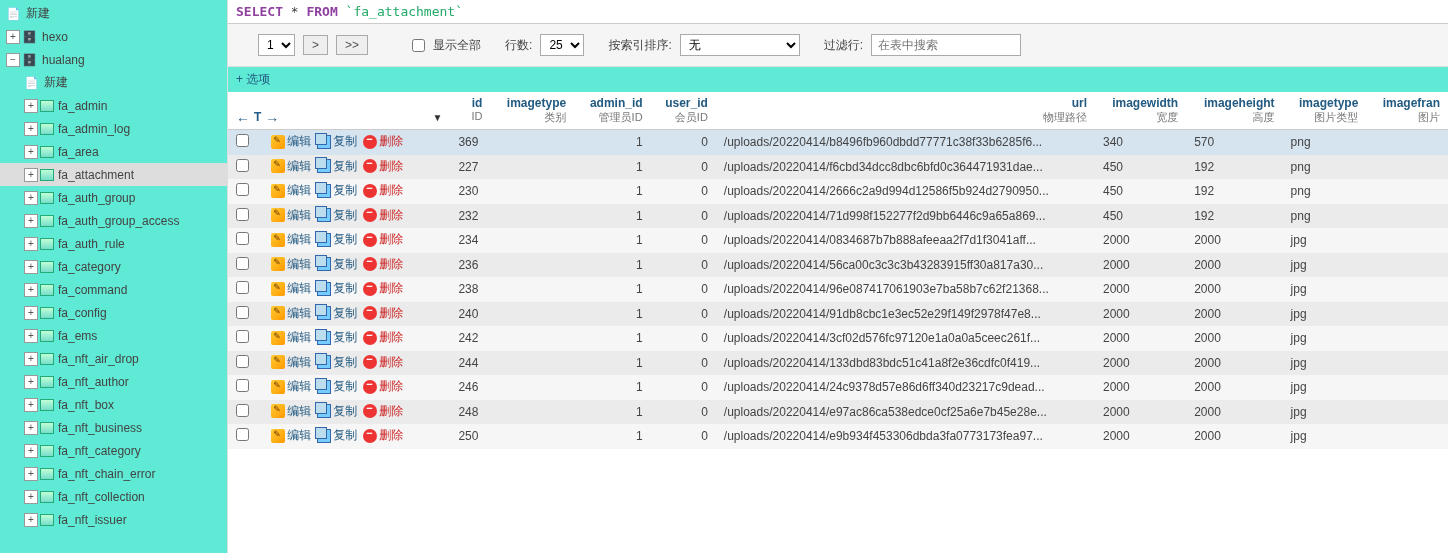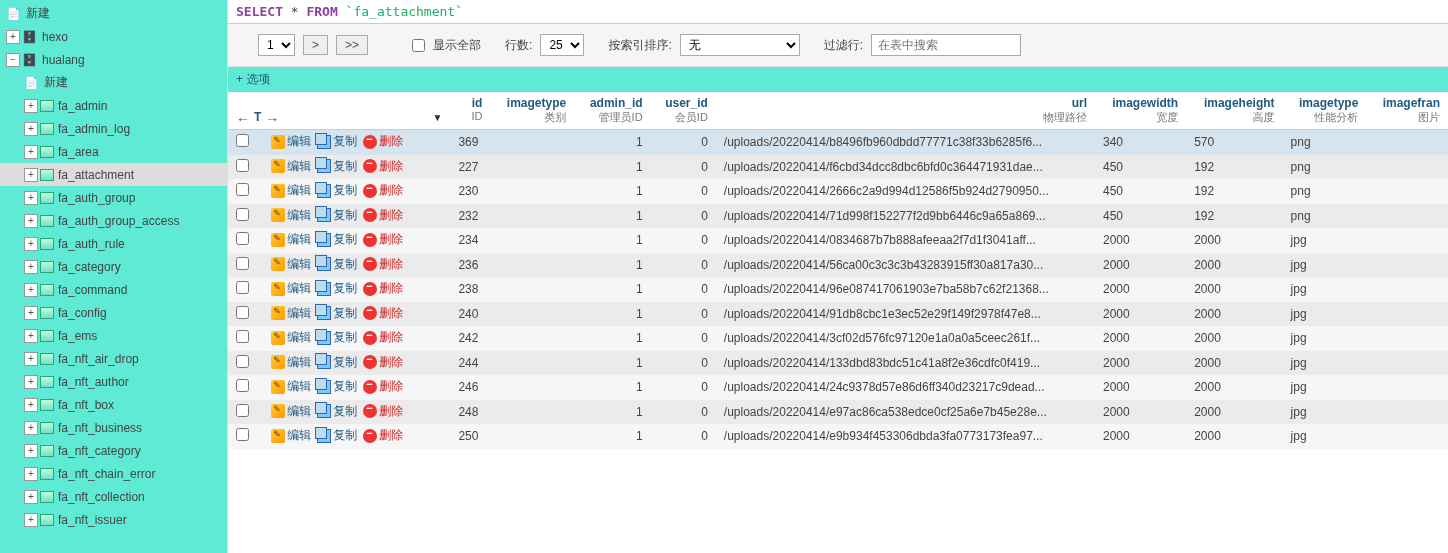--- a/index.html
+++ b/index.html
@@ -265,21 +265,21 @@
             <th>
                 <div class="th-main">imagewidth</div>
                 <div class="th-sub">宽度</div>
               </th>
             <th>
                 <div class="th-main">imageheight</div>
                 <div class="th-sub">高度</div>
               </th>
             <th>
                 <div class="th-main">imagetype</div>
-                <div class="th-sub">性能分析</div>
+                <div class="th-sub">图片类型</div>
               </th>
             <th>
                 <div class="th-main">imagefran</div>
                 <div class="th-sub">图片</div>
               </th>
           </tr>
         </thead>
         <tbody id="data-body">
             <tr class="row-sel row-odd">
               <td><input type="checkbox" class="row-cb" style=""></td>

